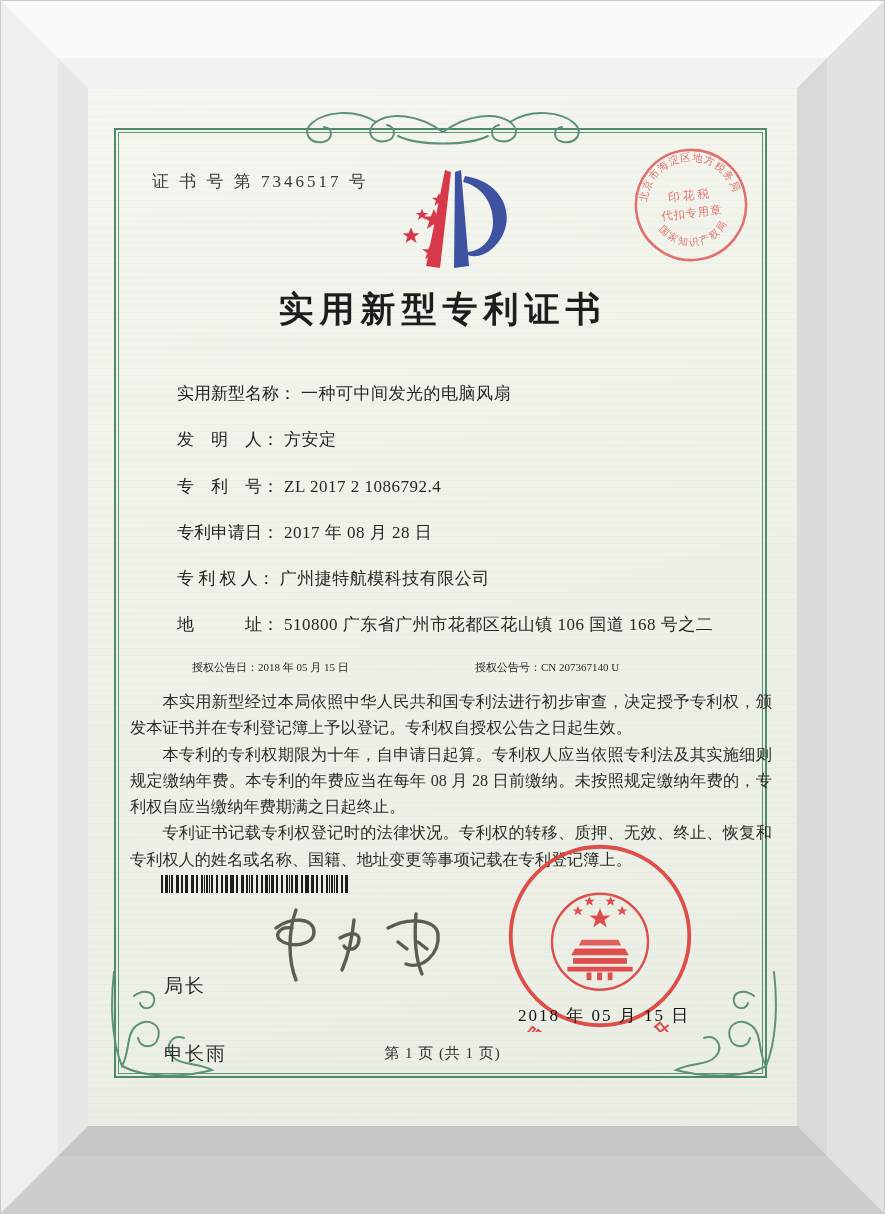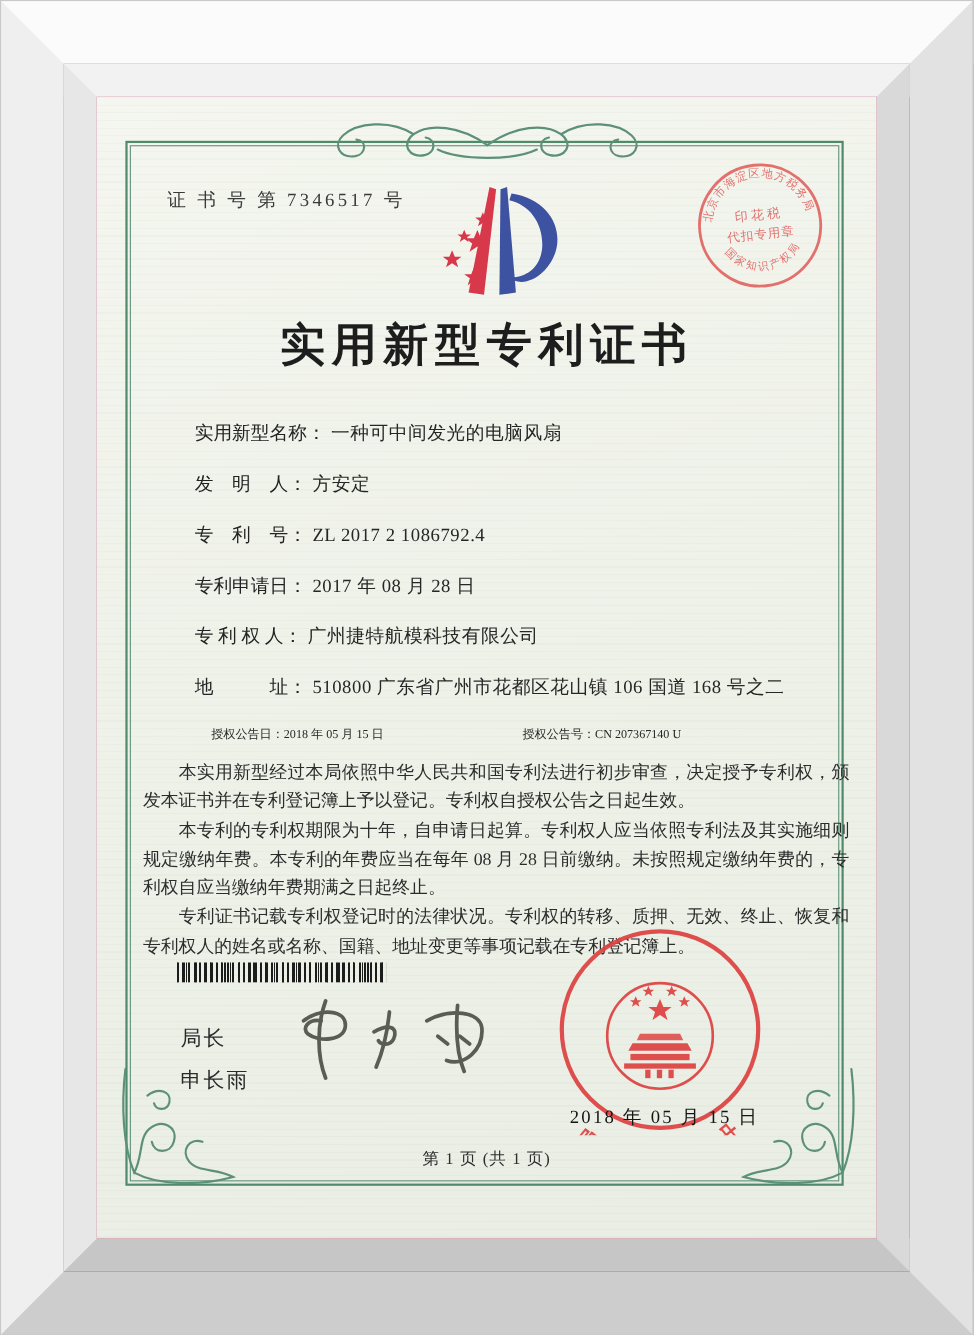--- a/index.html
+++ b/index.html
@@ -34,42 +34,42 @@
     content:"";position:absolute;inset:2px;border:1px solid #5d9277;
   }
   .ornament{position:absolute;pointer-events:none;}
   .cert-no{
     position:absolute;left:64px;top:82px;
     font-size:17px;color:#3a3a3a;letter-spacing:3px;
   }
   .logo{position:absolute;left:293px;top:72px;width:150px;height:118px;}
   .title{
     position:absolute;left:0;right:0;top:198px;text-align:center;
-    font-size:41px;font-weight:bold;color:#1d1d1d;letter-spacing:6px;
+    font-size:35px;font-weight:bold;color:#1d1d1d;letter-spacing:6px;
   }
   .fields{position:absolute;left:64px;top:294px;right:50px;font-size:17px;color:#262626;}
   .fields .row{height:46.3px;white-space:nowrap;}
   .fields .lbl{color:#222;margin-left:25px;}
   .fields .val{margin-left:5px;letter-spacing:.5px;}
   .grant-row{position:absolute;left:64px;top:572px;right:40px;font-size:11px;color:#262626;white-space:nowrap;margin-left:40px;}
   .grant-right{position:absolute;left:283px;top:0;}
   .paras{
     position:absolute;left:42px;top:601px;width:642px;
     font-size:16.2px;line-height:26.3px;color:#2c2c2c;text-align:justify;
   }
   .paras p{margin:0;text-indent:2em;}
   .barcode{
     position:absolute;left:73px;top:787px;width:190px;height:18px;
     background-image:
       repeating-linear-gradient(90deg,#1c1c1c 0 2px,transparent 2px 5px),
       repeating-linear-gradient(90deg,#1c1c1c 0 1px,transparent 1px 8px),
       repeating-linear-gradient(90deg,transparent 0 4px,#1c1c1c 4px 5px,transparent 5px 13px);
   }
   .director{position:absolute;left:76px;top:843px;font-size:19px;color:#2a2a2a;letter-spacing:2px;}
-  .director div{margin-bottom:12px;}
+  .director div{margin-bottom:12px;margin-top:42px;}
   .signature{position:absolute;left:168px;top:810px;width:220px;height:95px;}
   .office-seal{position:absolute;left:416px;top:752px;width:192px;height:192px;opacity:.92;}
   .issue-date{
     position:absolute;left:430px;top:916px;width:240px;
     font-size:17px;color:#151515;letter-spacing:2px;z-index:3;
   }
   .page-info{
     position:absolute;left:0;right:0;top:956px;text-align:center;
     font-size:15px;color:#2e2e2e;letter-spacing:1px;
   }

